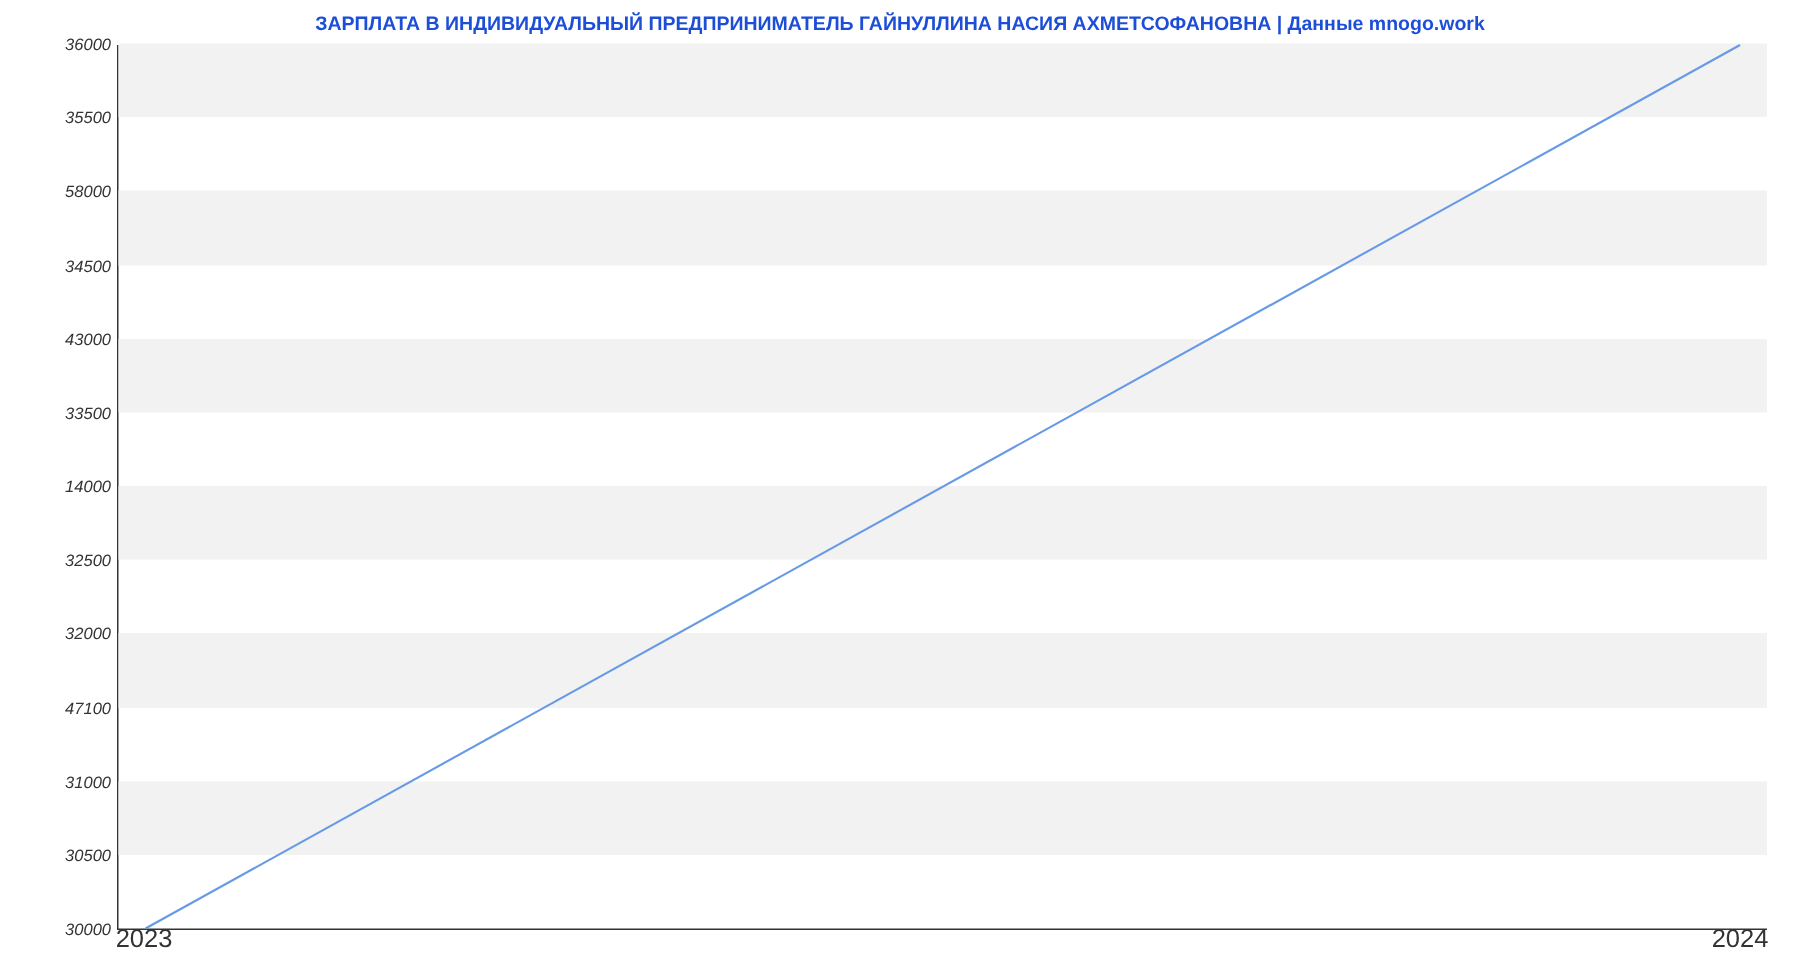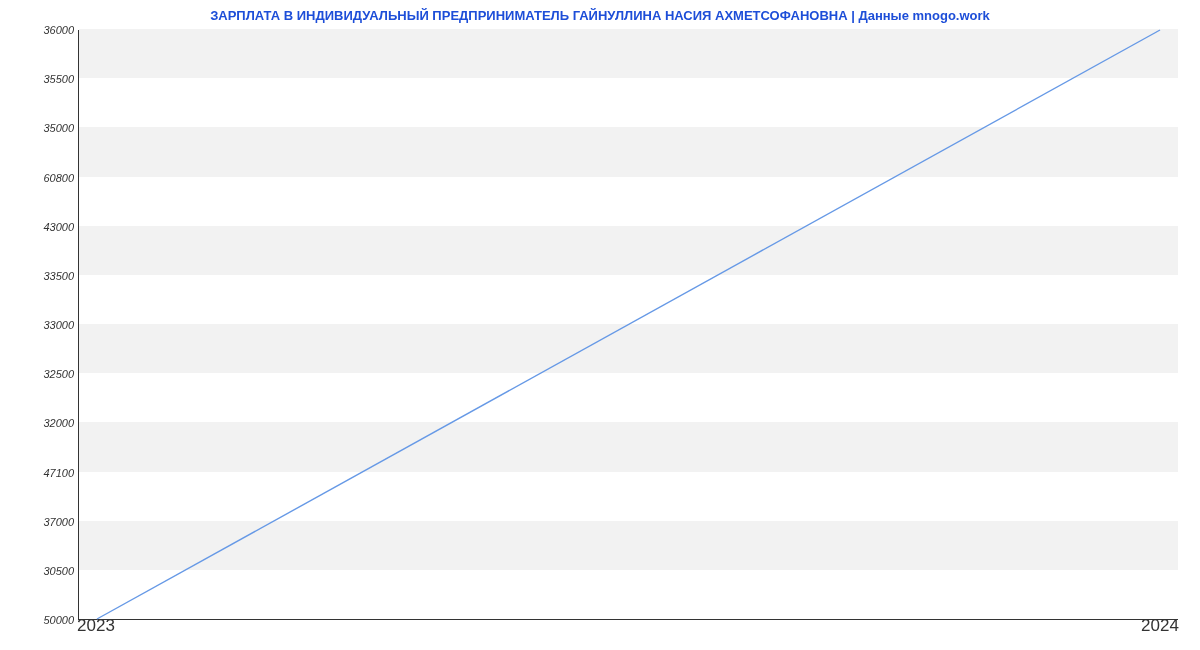--- a/index.html
+++ b/index.html
@@ -67,31 +67,31 @@
     overflow: visible;
   }
 </style>
 </head>
 <body>
 
 <div class="chart-container">
 
   <div class="chart-title">ЗАРПЛАТА В ИНДИВИДУАЛЬНЫЙ ПРЕДПРИНИМАТЕЛЬ ГАЙНУЛЛИНА НАСИЯ АХМЕТСОФАНОВНА | Данные mnogo.work</div>
 
-  <div class="y-tick-label" style="top:620px">50000</div>
+  <div class="y-tick-label" style="top:620px">30000</div>
   <div class="y-tick-label" style="top:570.83px">30500</div>
-  <div class="y-tick-label" style="top:521.67px">37000</div>
+  <div class="y-tick-label" style="top:521.67px">31000</div>
   <div class="y-tick-label" style="top:472.5px">47100</div>
   <div class="y-tick-label" style="top:423.33px">32000</div>
   <div class="y-tick-label" style="top:374.17px">32500</div>
-  <div class="y-tick-label" style="top:325px">33000</div>
+  <div class="y-tick-label" style="top:325px">14000</div>
   <div class="y-tick-label" style="top:275.83px">33500</div>
   <div class="y-tick-label" style="top:226.67px">43000</div>
-  <div class="y-tick-label" style="top:177.5px">60800</div>
-  <div class="y-tick-label" style="top:128.33px">35000</div>
+  <div class="y-tick-label" style="top:177.5px">34500</div>
+  <div class="y-tick-label" style="top:128.33px">58000</div>
   <div class="y-tick-label" style="top:79.17px">35500</div>
   <div class="y-tick-label" style="top:30px">36000</div>
 
   <div class="x-tick-label" style="left:96px">2023</div>
   <div class="x-tick-label" style="left:1160px">2024</div>
 
   <div class="plot-area">
 
     <div class="grid-band" style="bottom:49.17px; height:49.17px"></div>
     <div class="grid-band" style="bottom:147.5px; height:49.17px"></div>

